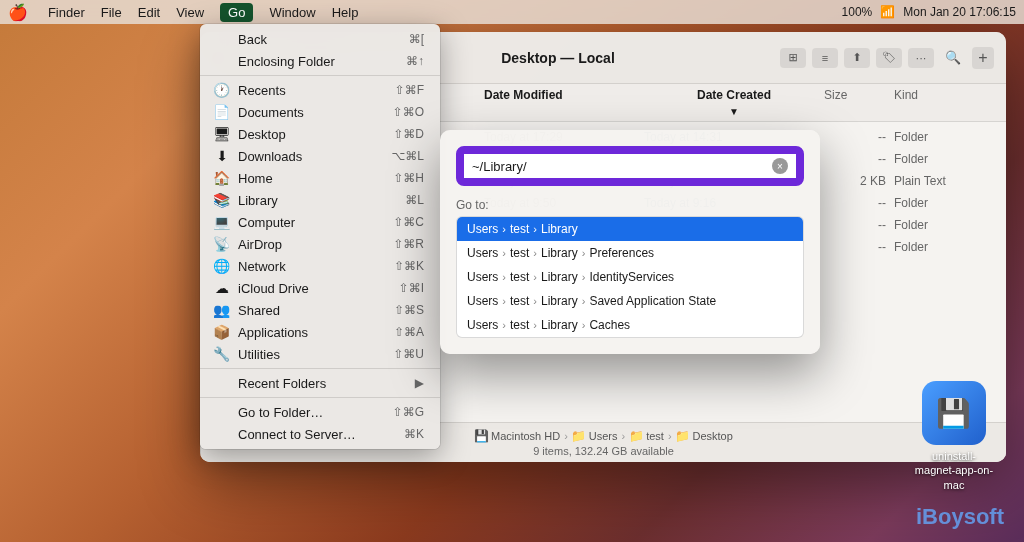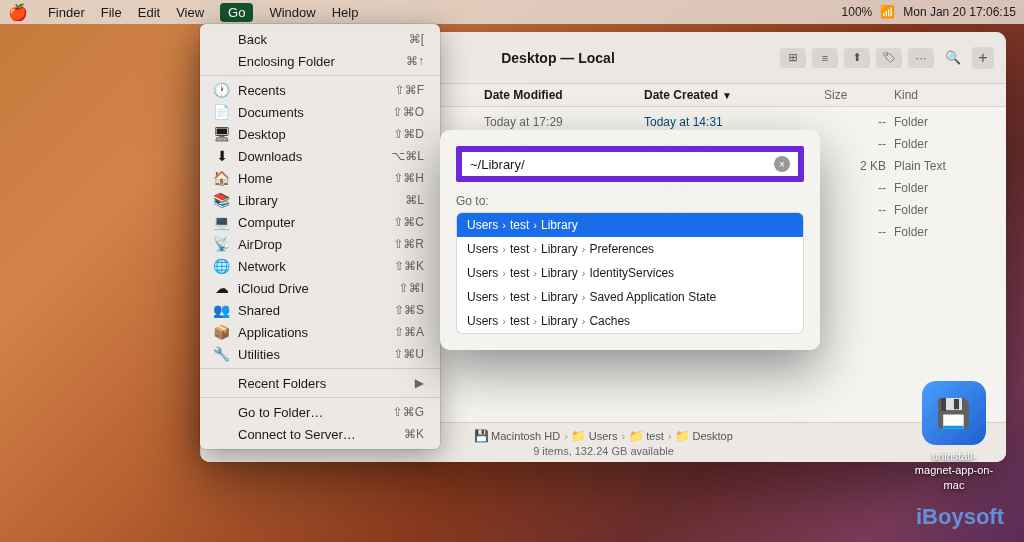--- a/index.html
+++ b/index.html
@@ -176,21 +176,21 @@
     .finder-column-headers {
       display: flex;
       padding: 4px 12px;
       border-bottom: 1px solid rgba(0,0,0,0.1);
       font-size: 12px;
       color: #666;
       background: rgba(238, 235, 232, 0.95);
     }
     .col-name { flex: 1; }
     .col-date-mod { width: 160px; font-weight: 600; color: #1a1a1a; }
-    .col-date-created { width: 180px; font-weight: 600; color: #1a1a1a; display: flex; align-items: center; gap: 4px; }
+    .col-date-created { width: 180px; font-weight: 600; color: #1a1a1a; display: flex; align-items: center; gap: 4px; flex-direction: column; }
     .col-size { width: 70px; }
     .col-kind { width: 100px; }
     .sort-arrow { font-size: 10px; }
 
     .finder-files {
       flex: 1;
       overflow-y: auto;
       padding: 4px 0;
     }
 
@@ -317,22 +317,22 @@
       background: rgba(245, 243, 240, 0.98);
       border-radius: 10px;
       box-shadow: 0 20px 50px rgba(0,0,0,0.4);
       z-index: 3000;
       padding: 16px;
     }
     .goto-input-row {
       display: flex;
       align-items: center;
       background: white;
-      border: 6px solid #6d28d9;
-      border-radius: 2px;
+      border: 8px solid #6d28d9;
+      border-radius: 8px;
       padding: 4px 8px;
       margin-bottom: 12px;
     }
     .goto-input {
       flex: 1;
       border: none;
       outline: none;
       font-size: 13px;
       background: transparent;
       color: #1a1a1a;

